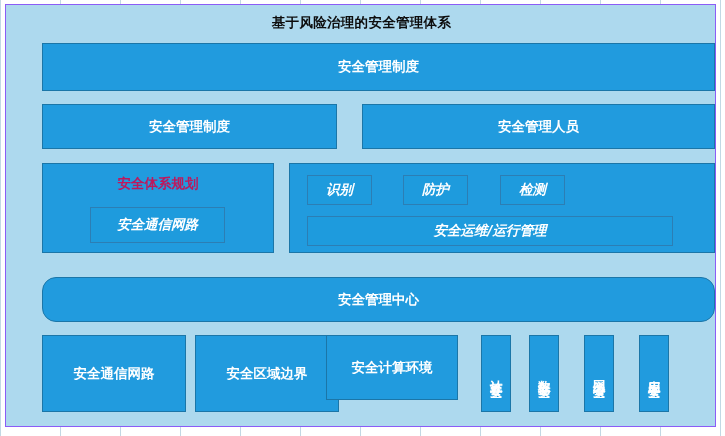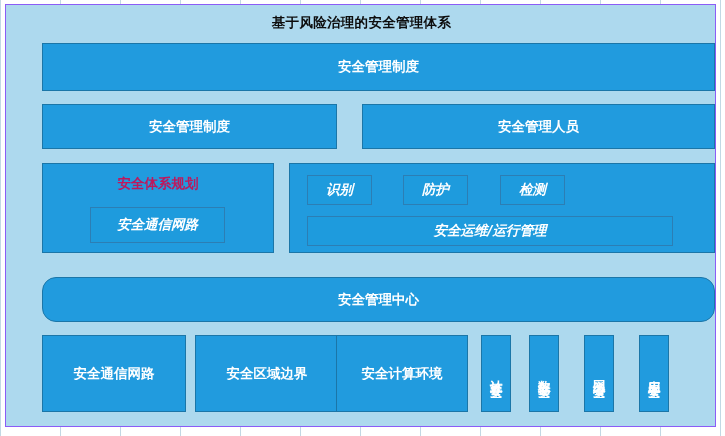--- a/index.html
+++ b/index.html
@@ -129,21 +129,21 @@
   #chip-1          { left: 301px; top: 170px; width: 65px;  height: 30px; }
   #chip-2          { left: 397px; top: 170px; width: 65px;  height: 30px; }
   #chip-3          { left: 494px; top: 170px; width: 65px;  height: 30px; }
   #chip-4          { left: 590px; top: 170px; width: 65px;  height: 30px; }
   #ops-bar         { left: 301px; top: 211px; width: 366px; height: 30px; }
 
   #band-center     { left: 36px;  top: 272px; width: 673px; height: 45px; border-radius: 14px; }
 
   #bot-1           { left: 36px;  top: 330px; width: 144px; height: 77px; }
   #bot-2           { left: 189px; top: 330px; width: 144px; height: 77px; }
-  #bot-3           { left: 330px; top: 330px; width: 132px; height: 77px; }
+  #bot-3           { left: 320px; top: 330px; width: 132px; height: 65px; }
 
   #vbox-1          { left: 475px; top: 330px; width: 30px;  height: 77px; }
   #vbox-2          { left: 523px; top: 330px; width: 30px;  height: 77px; }
   #vbox-3          { left: 578px; top: 330px; width: 30px;  height: 77px; }
   #vbox-4          { left: 633px; top: 330px; width: 30px;  height: 77px; }
 </style>
 </head>
 <body>
 
 <div id="canvas">

